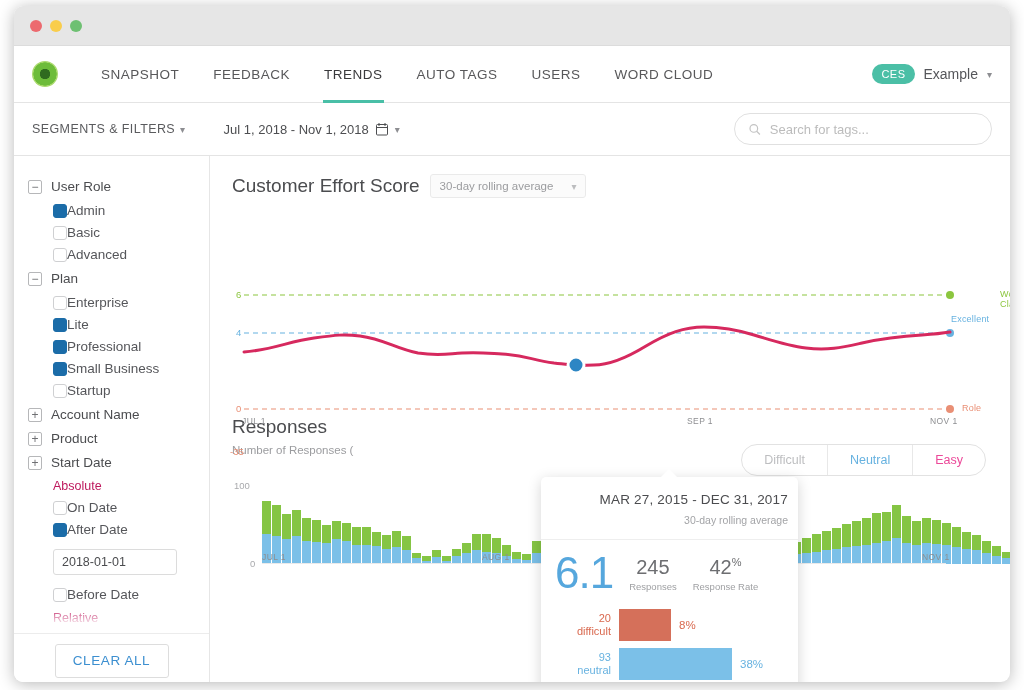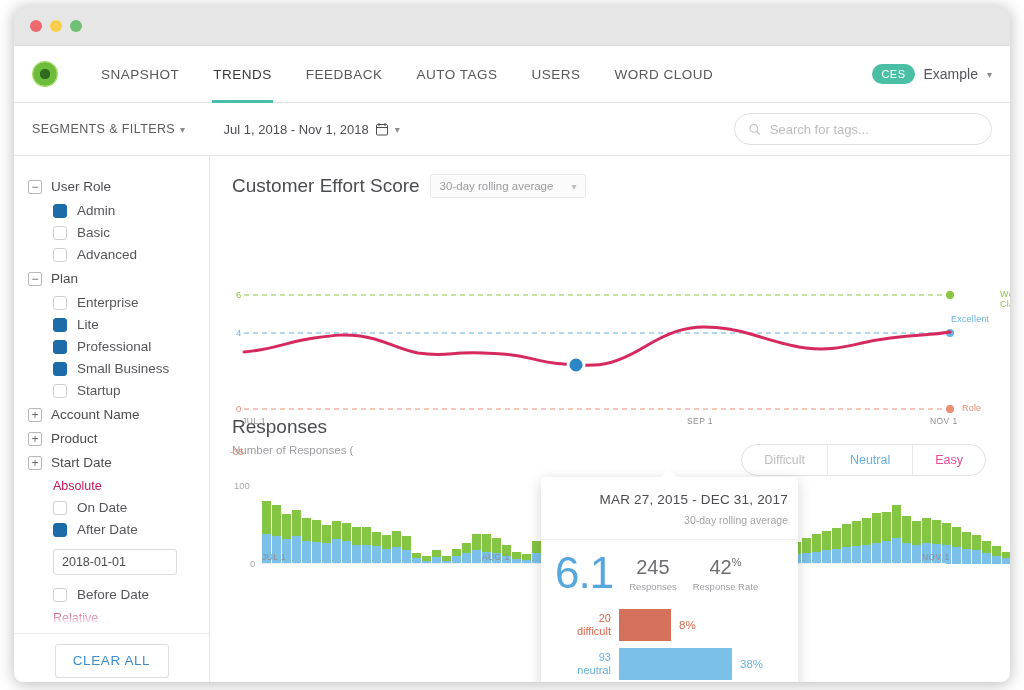--- a/index.html
+++ b/index.html
@@ -119,21 +119,21 @@
   }
   .pm {
     width: 14px; height: 14px; flex: none;
     border: 1px solid #b6b7b9; border-radius: 2px;
     color: #6f7073; font-size: 12px; line-height: 12px;
     display: flex; align-items: center; justify-content: center;
     background: #fff;
   }
   .grp-label { font-size: 13.5px; color: #4b4c4f; }
   .cbrow {
-    display: flex; align-items: center; gap: 10px;
+    display: flex; align-items: center; 
     margin: 7px 0 7px 25px; cursor: pointer;
   }
   .cb {
     width: 14px; height: 14px; flex: none;
     border: 1px solid #cfd0d2; border-radius: 3px; background: #fff;
   }
   .cb.on { background: #1b6ca8; border-color: #1b6ca8; }
   .cb-label { font-size: 13.5px; color: #55565a; }
   .sub-head { font-size: 12.5px; color: #be185d; margin: 9px 0 3px 25px; }
   .date-input {
@@ -252,22 +252,22 @@
   <div class="titlebar">
     <span class="dot red"></span>
     <span class="dot yellow"></span>
     <span class="dot green"></span>
   </div>
 
   <div class="navbar">
     <div class="logo"></div>
     <div class="nav-items">
       <div class="nav-item">SNAPSHOT</div>
+      <div class="nav-item">FEEDBACK</div>
       <div class="nav-item active">TRENDS</div>
-      <div class="nav-item">FEEDBACK</div>
       <div class="nav-item">AUTO TAGS</div>
       <div class="nav-item">USERS</div>
       <div class="nav-item">WORD CLOUD</div>
     </div>
     <div class="nav-right">
       <span class="ces-badge">CES</span>
       <span class="acct-name">Example</span>
       <span class="caret">▾</span>
     </div>
   </div>

